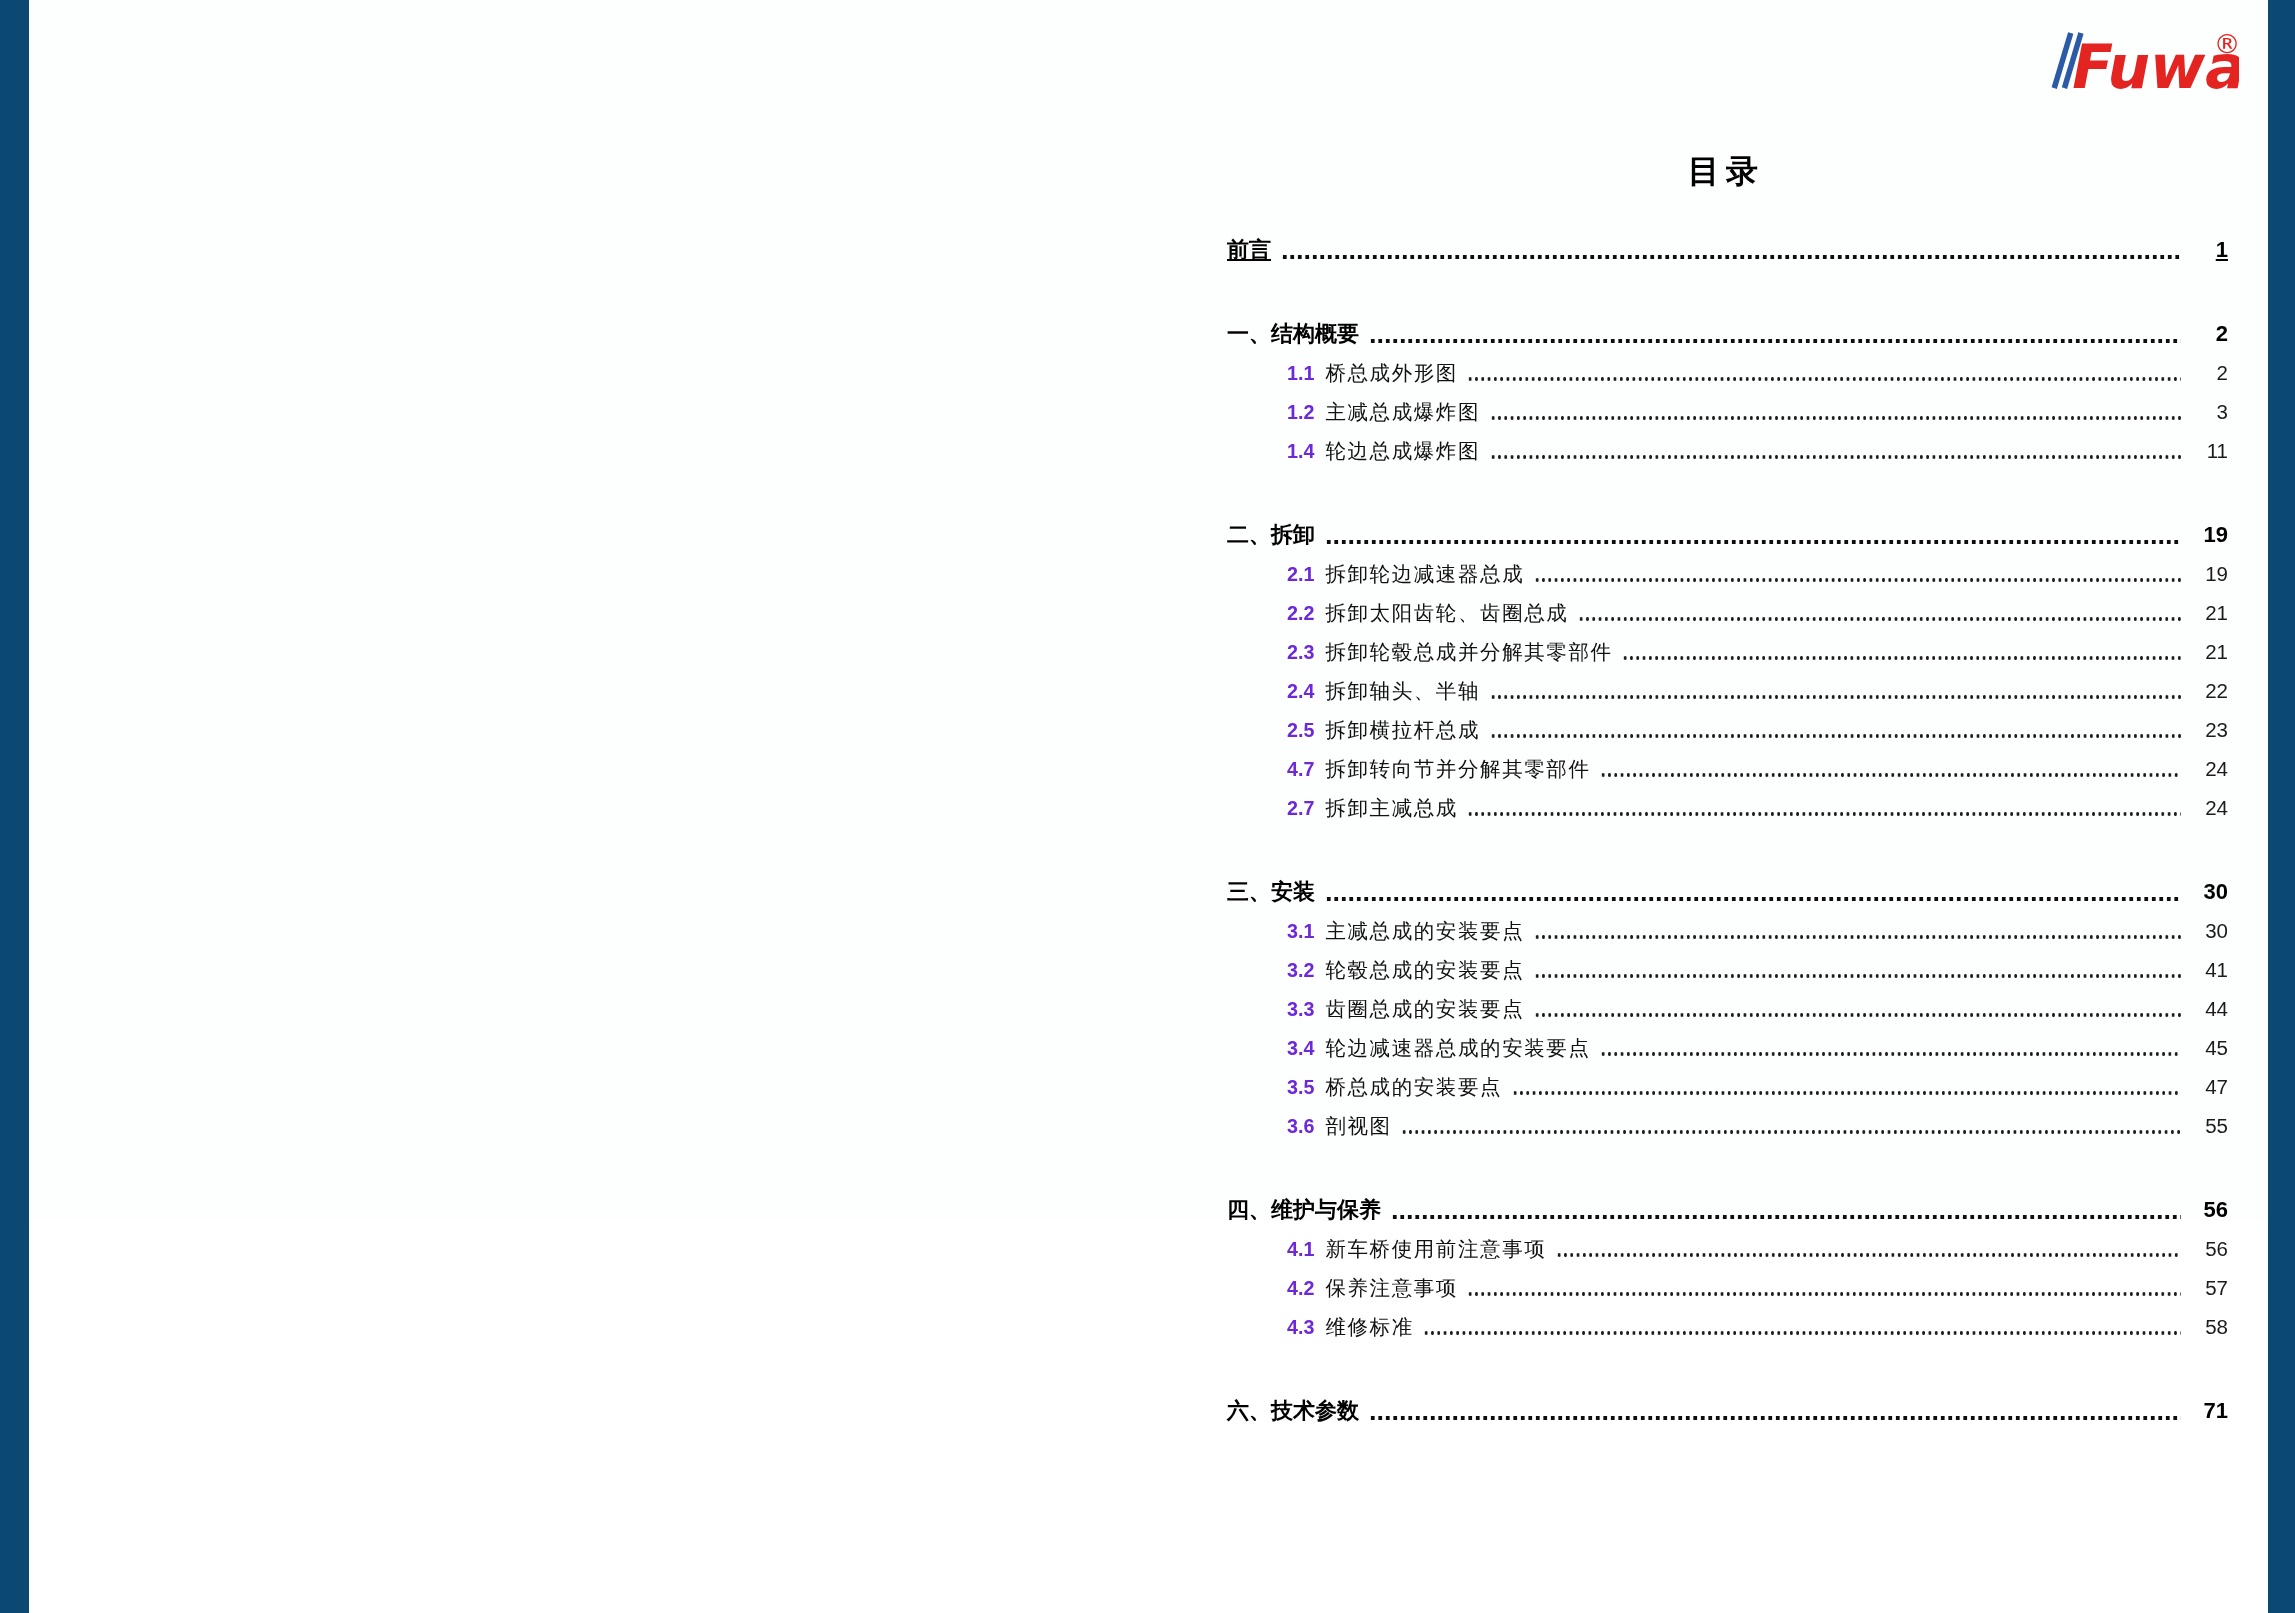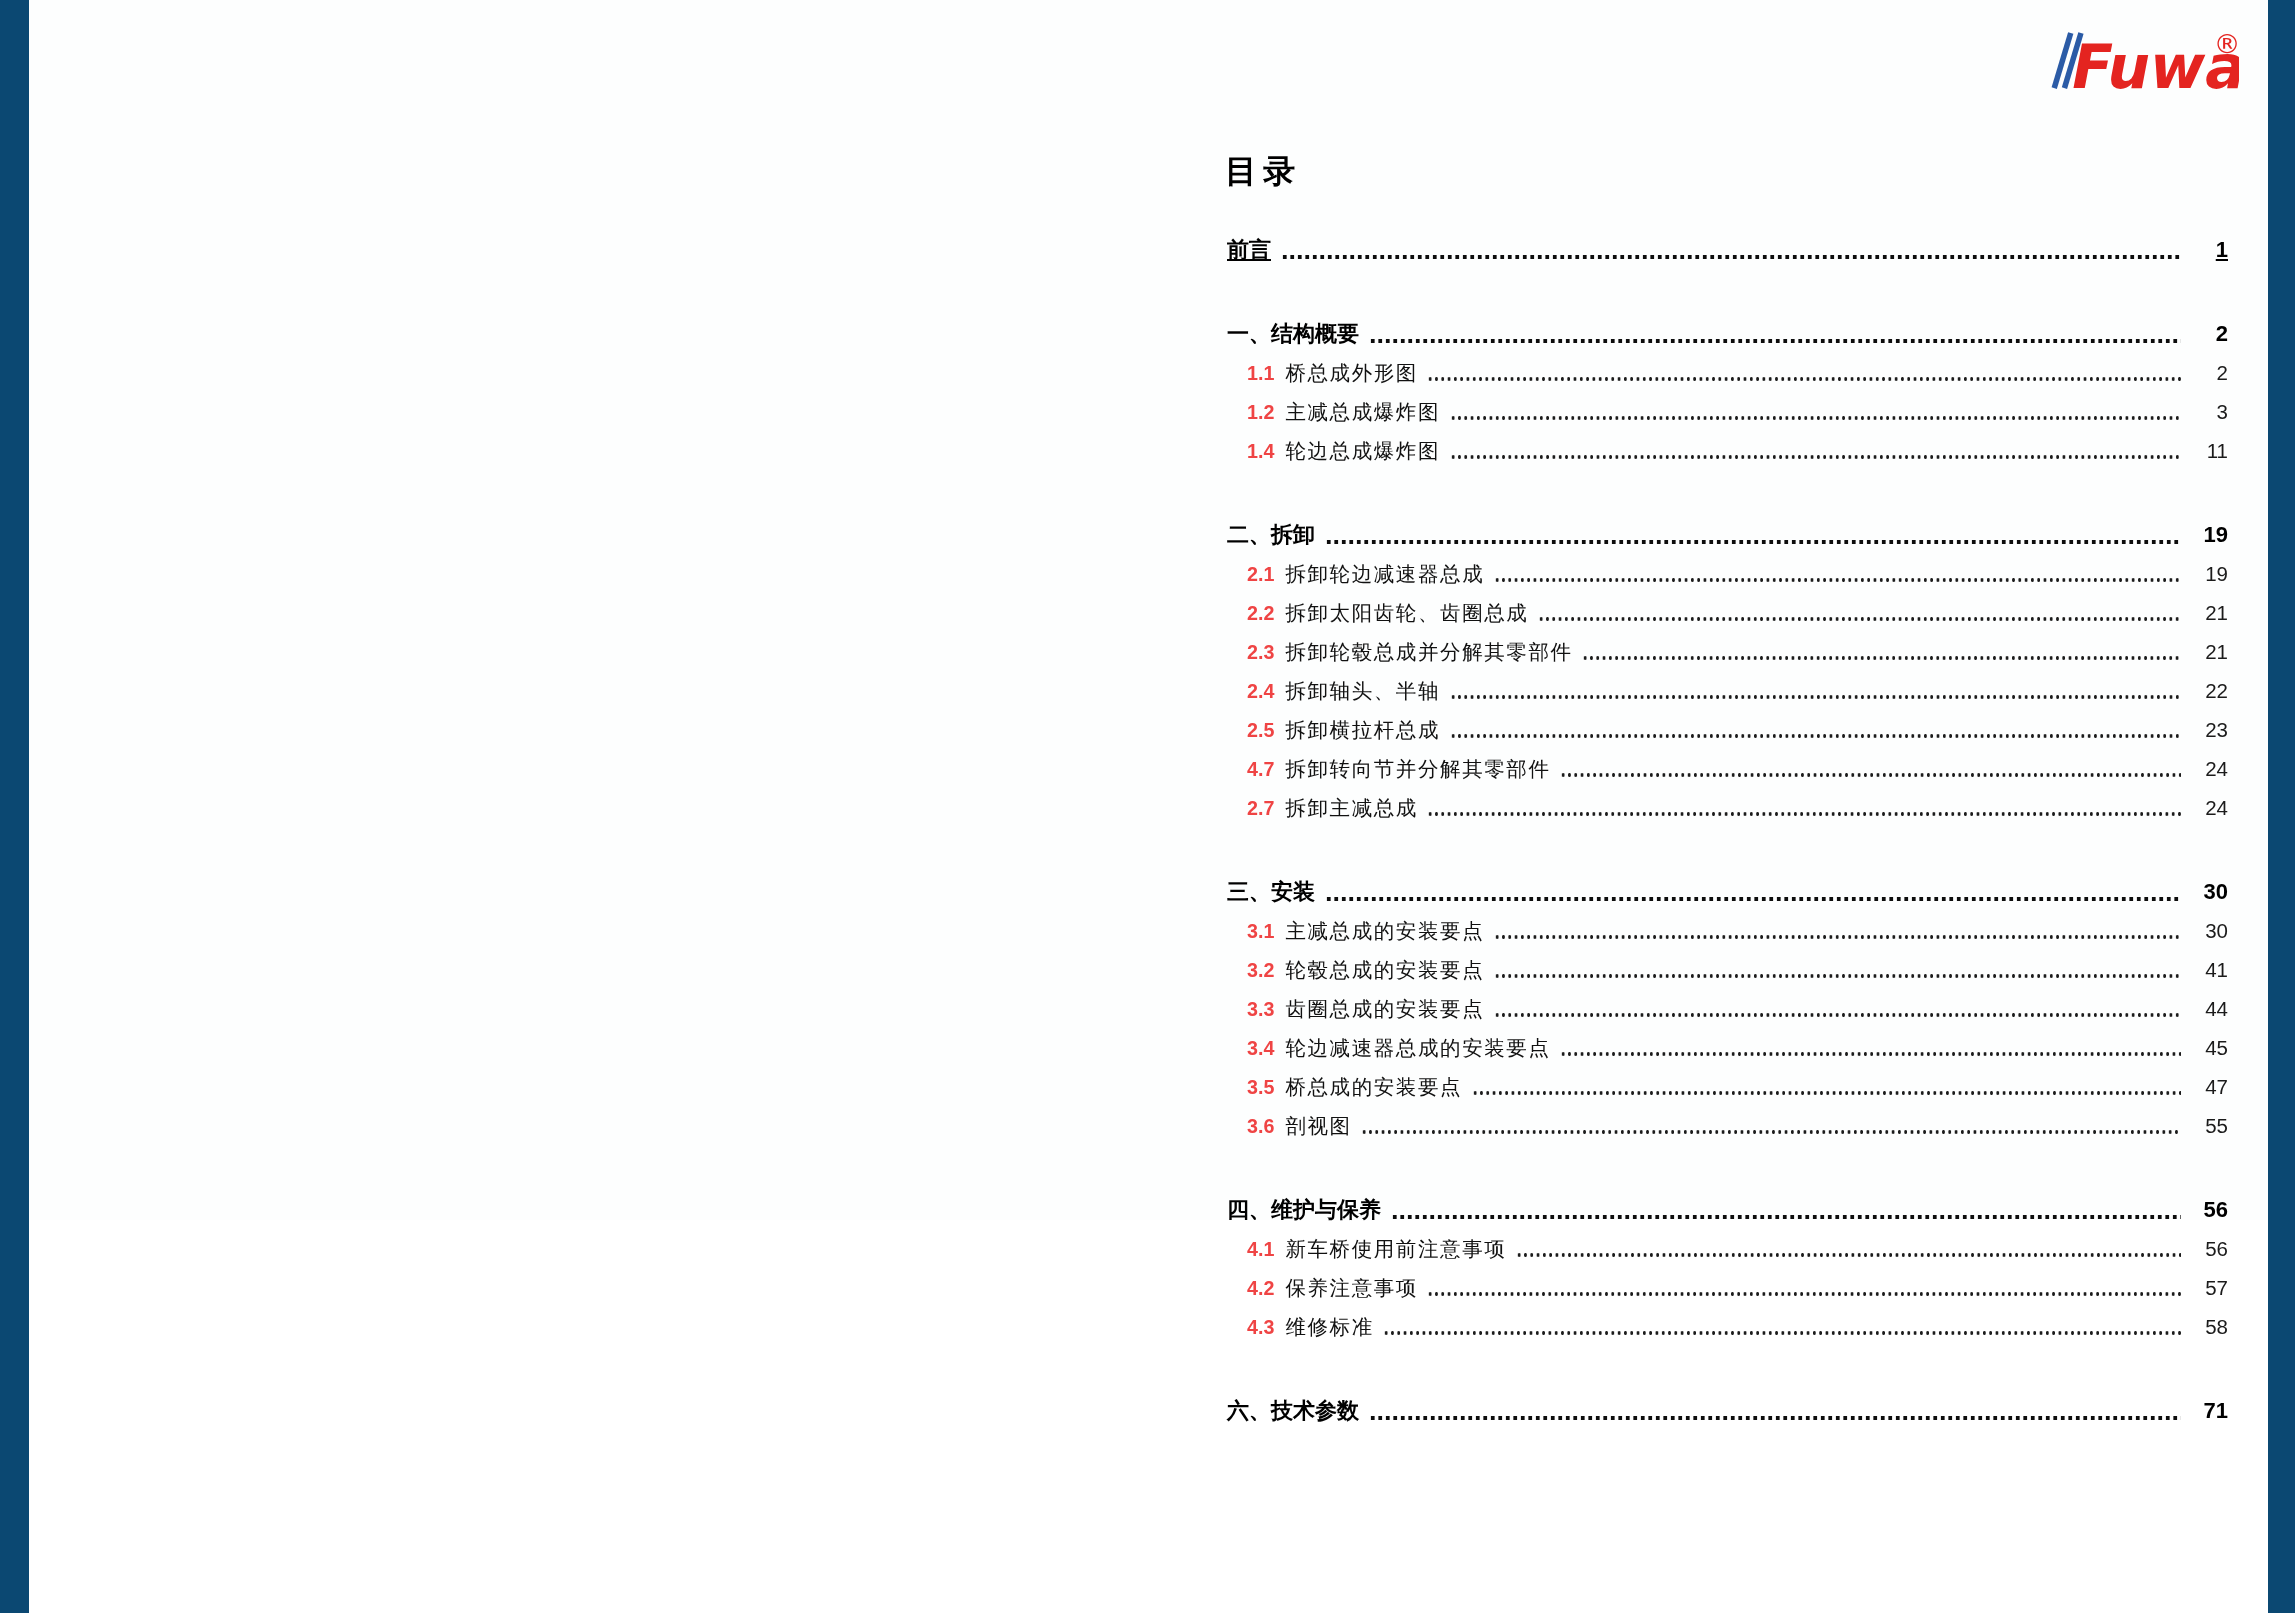--- a/index.html
+++ b/index.html
@@ -9,36 +9,36 @@
 
   .edge-bar { position:absolute; top:0; height:1613px; background:#0b4872; }
   #edge-left  { left:0;  width:29px; }
   #edge-right { left:2268px; width:27.6px; }
 
   
   #logo { position:absolute; left:2044px; top:22px; width:195px; height:74px; }
 
   
   #toc-title { position:absolute; left:1225px; top:150px; width:1002px;
-               text-align:left; font-family:"Liberation Serif", serif;
+               text-align:center; font-family:"Liberation Serif", serif;
                font-weight:700; font-size:32px; letter-spacing:6.3px; color:#000; }
 
   
   #toc-list { position:absolute; left:1227px; top:230px; width:1001px; }
 
   .toc-row { display:flex; align-items:baseline; height:39px; line-height:39px;
              white-space:nowrap; }
   .toc-row.head { margin-top:45px; font-family:"Liberation Sans", sans-serif;
                   font-weight:700; font-size:22px; color:#000; }
   .toc-row.head:first-child { margin-top:0;text-decoration:underline; }
   .toc-row.sub  { font-size:20.5px; color:#111; }
   .toc-row.sub .txt { font-family:"Liberation Serif", serif; letter-spacing:1.6px;
                       margin-left:33px; }
   .toc-row.sub .num { font-family:"Liberation Sans", sans-serif; font-weight:700;
-                      font-size:19.7px; margin-left:20px; margin-right:11px; color:#ef4444; }
+                      font-size:19.7px; margin-left:60px; margin-right:11px; color:#6d28d9; }
   .toc-row.sub .num + .txt { margin-left:0; }
 
   .leader { flex:1 1 auto; align-self:flex-end; margin:0 6.3px 10.2px 9.5px; height:5.5px;
             background-image:radial-gradient(circle, #1c1c1c 1.6px, transparent 1.7px);
             background-size:6.3px 5.5px; background-repeat:repeat-x;
             background-position:left bottom; }
   .toc-row.head .leader { background-image:radial-gradient(circle, #0d0d0d 2px, transparent 2.2px);
             background-size:7.5px 5.5px; margin-bottom:9.5px; }
 
   .pg { min-width:41px; text-align:right; font-family:"Liberation Sans", sans-serif; }

